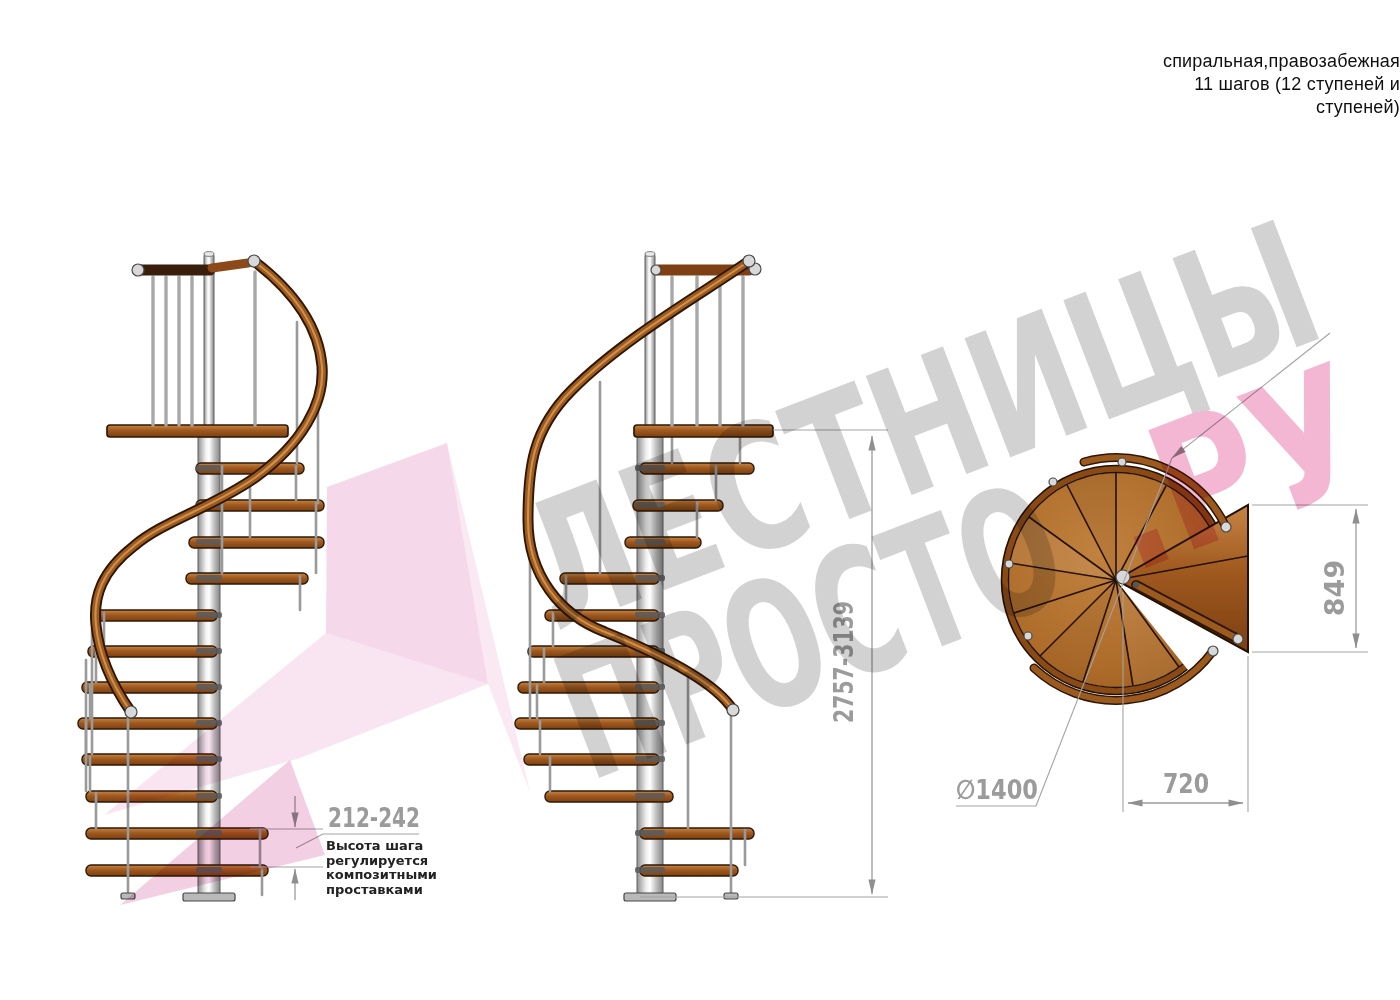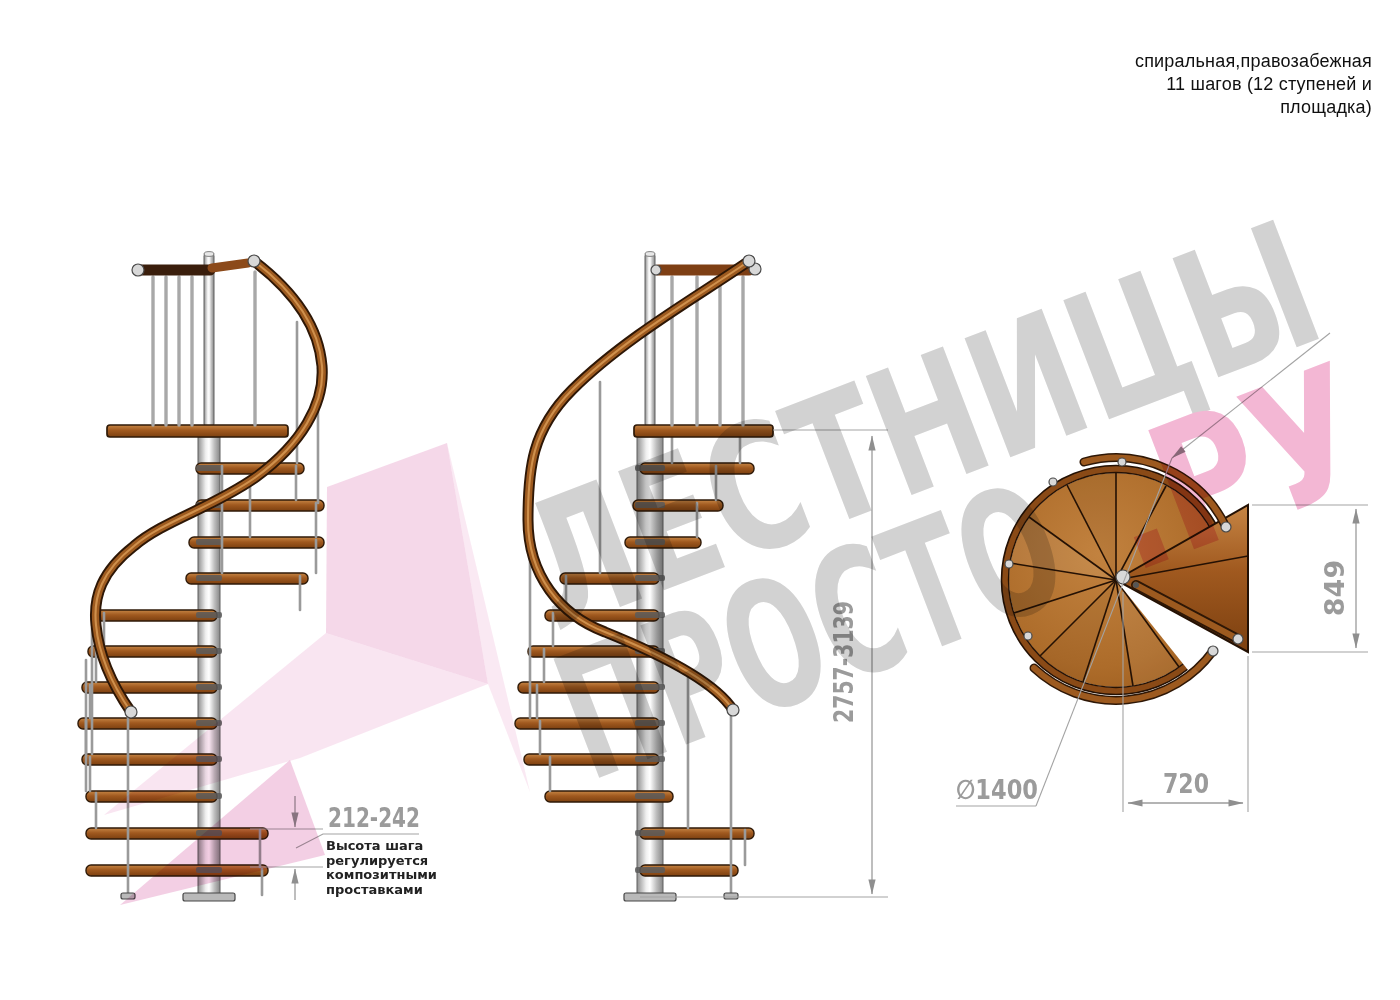--- a/index.html
+++ b/index.html
@@ -24,21 +24,21 @@
   .sline{stroke:#241104;stroke-width:1.6;}
   
   .dl {stroke:#9b9b9b;stroke-width:1.3;fill:none;}
   .dlt{stroke:#a3a3a3;stroke-width:1.1;fill:none;}
   .dtxt{fill:#9b9b9b;font-family:"DejaVu Sans",sans-serif;font-weight:bold;font-size:27px;}
   .ntxt{fill:#222222;font-family:"DejaVu Sans",sans-serif;font-weight:bold;font-size:13px;}
   
   #wm{mix-blend-mode:multiply;pointer-events:none;}
   .wmtxt{font-family:"DejaVu Sans",sans-serif;font-weight:bold;font-size:175px;}
   
-  #hdr{position:absolute;right:28px;top:50px;text-align:right;
+  #hdr{position:absolute;right:0;top:50px;text-align:right;
        font-size:18px;line-height:23px;color:#101010;letter-spacing:.2px;}
 </style>
 </head>
 <body>
 
 <div id="canvas">
 
 <svg width="1400" height="1000" viewBox="0 0 1400 1000">
   <defs>
     <linearGradient id="gw" x1="0" y1="0" x2="0" y2="1">
@@ -332,16 +332,16 @@
     <text class="wmtxt" x="-21" y="152">
       <tspan fill="#d2d2d2" textLength="520" lengthAdjust="spacingAndGlyphs">ПРОСТО</tspan>
       <tspan fill="#f3b7d4" textLength="265" lengthAdjust="spacingAndGlyphs">.РУ</tspan>
     </text>
   </g>
 </svg>
 
 <div id="hdr">
   <div>спиральная,правозабежная</div>
   <div>11 шагов (12 ступеней и</div>
-  <div>площадка)</div>
+  <div>ступеней)</div>
 </div>
 
 </div>
 
 </body></html>

